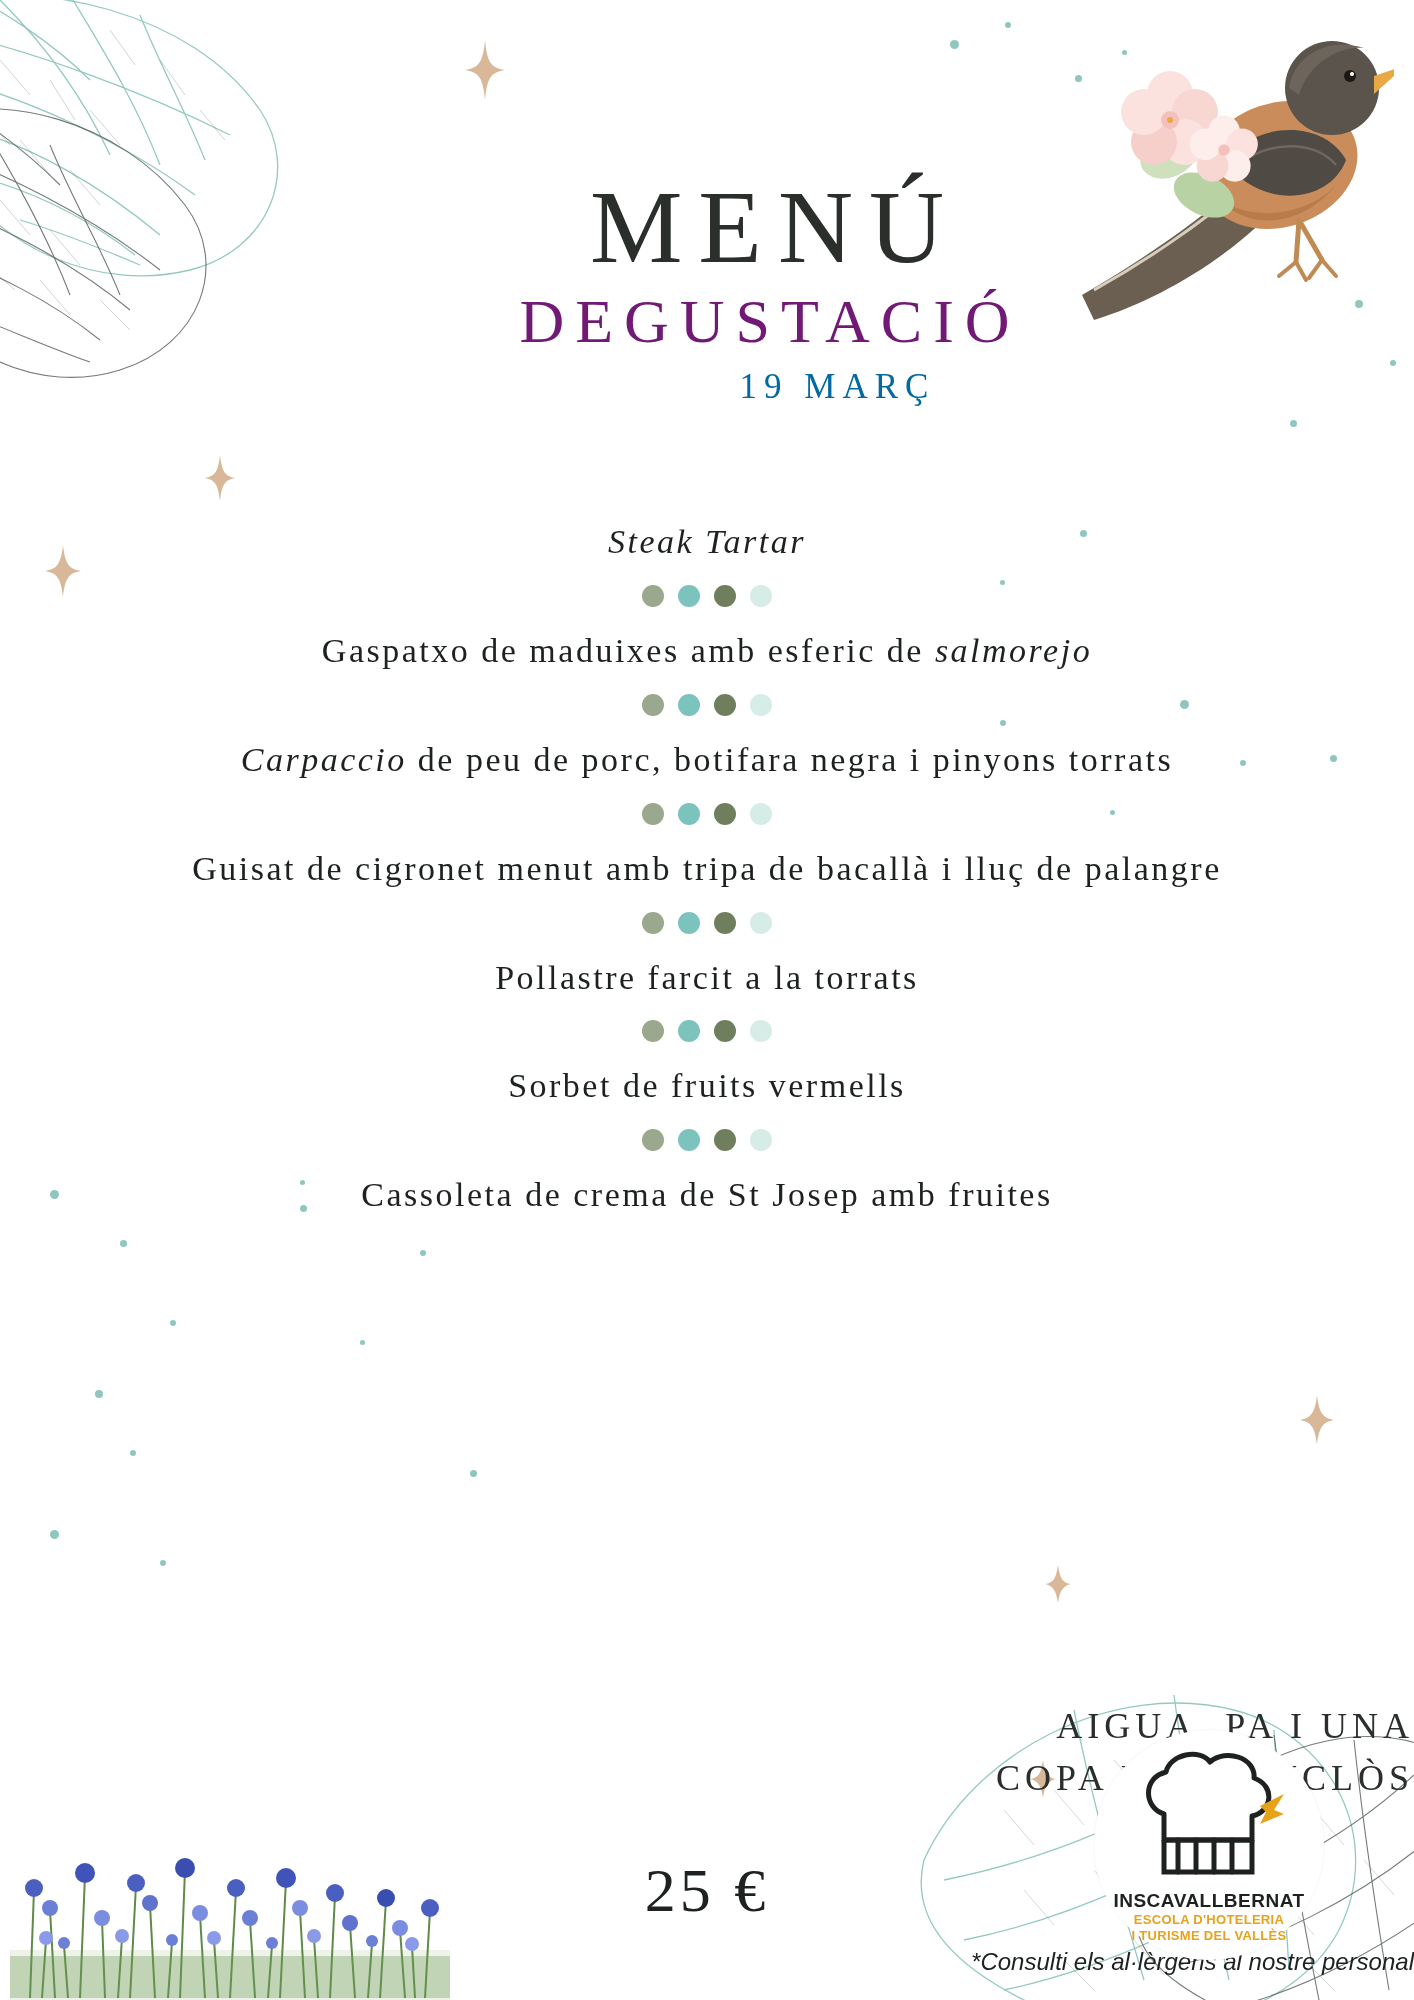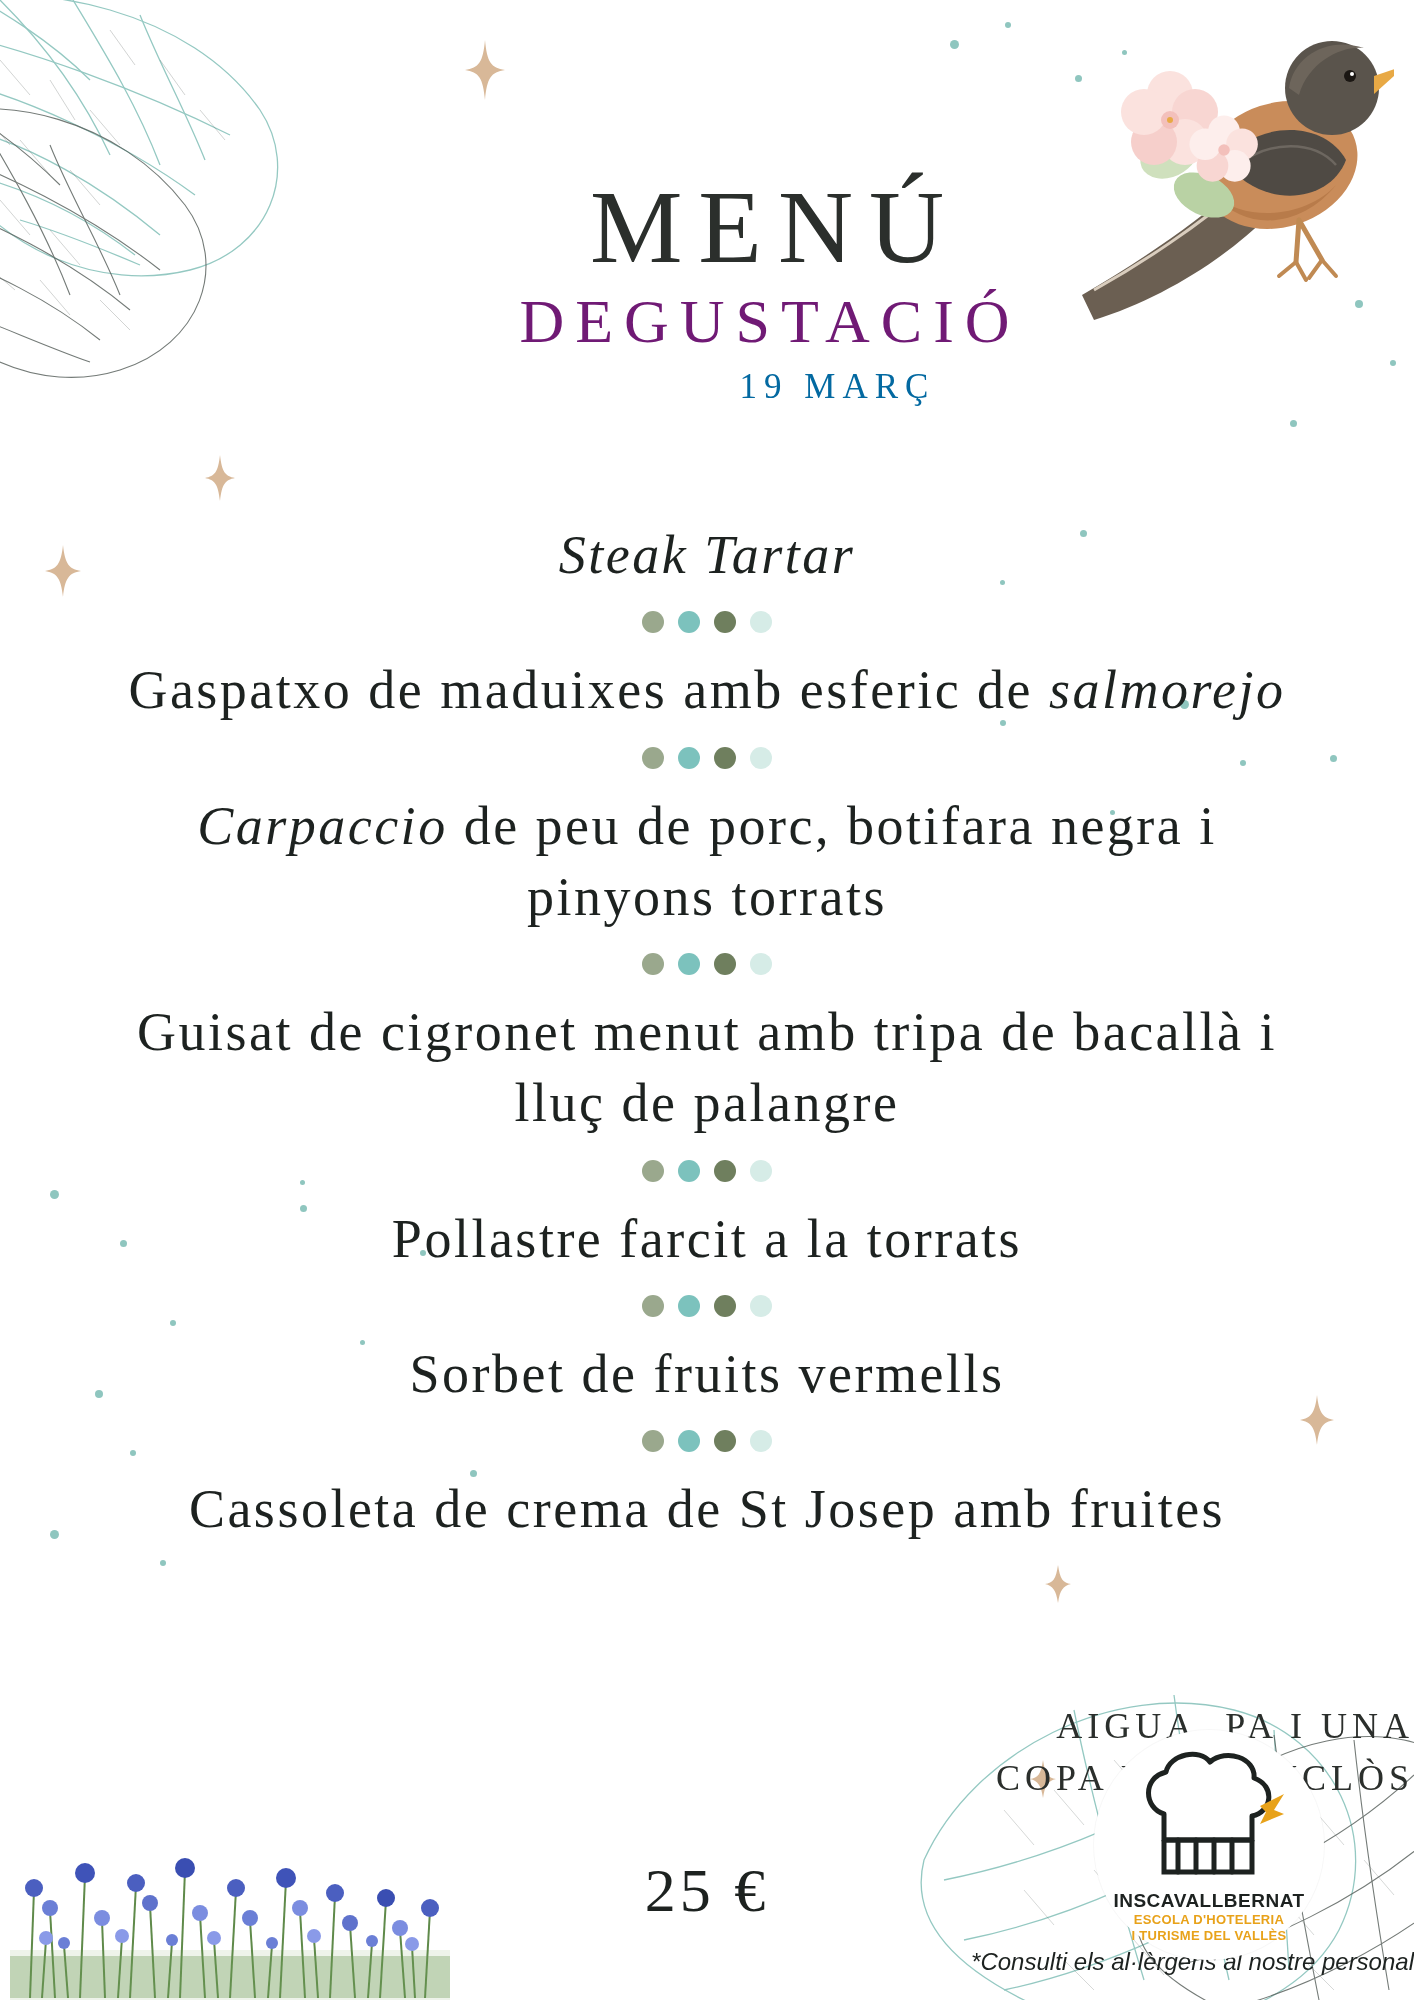--- a/index.html
+++ b/index.html
@@ -76,21 +76,21 @@
   
   .menu-list {
     position: absolute;
     top: 520px;
     left: 100px;
     width: 1214px;
     text-align: center;
   }
   .dish {
     font-family: "Liberation Serif", serif;
-    font-size: 54px;
+    font-size: 34px;
     letter-spacing: 2.5px;
     line-height: 1.32;
     color: #1d2220;
     padding: 0 20px;
   }
   .dish.italic { font-style: italic; }
   .dish .it { font-style: italic; }
 
   .sep {
     display: flex;

